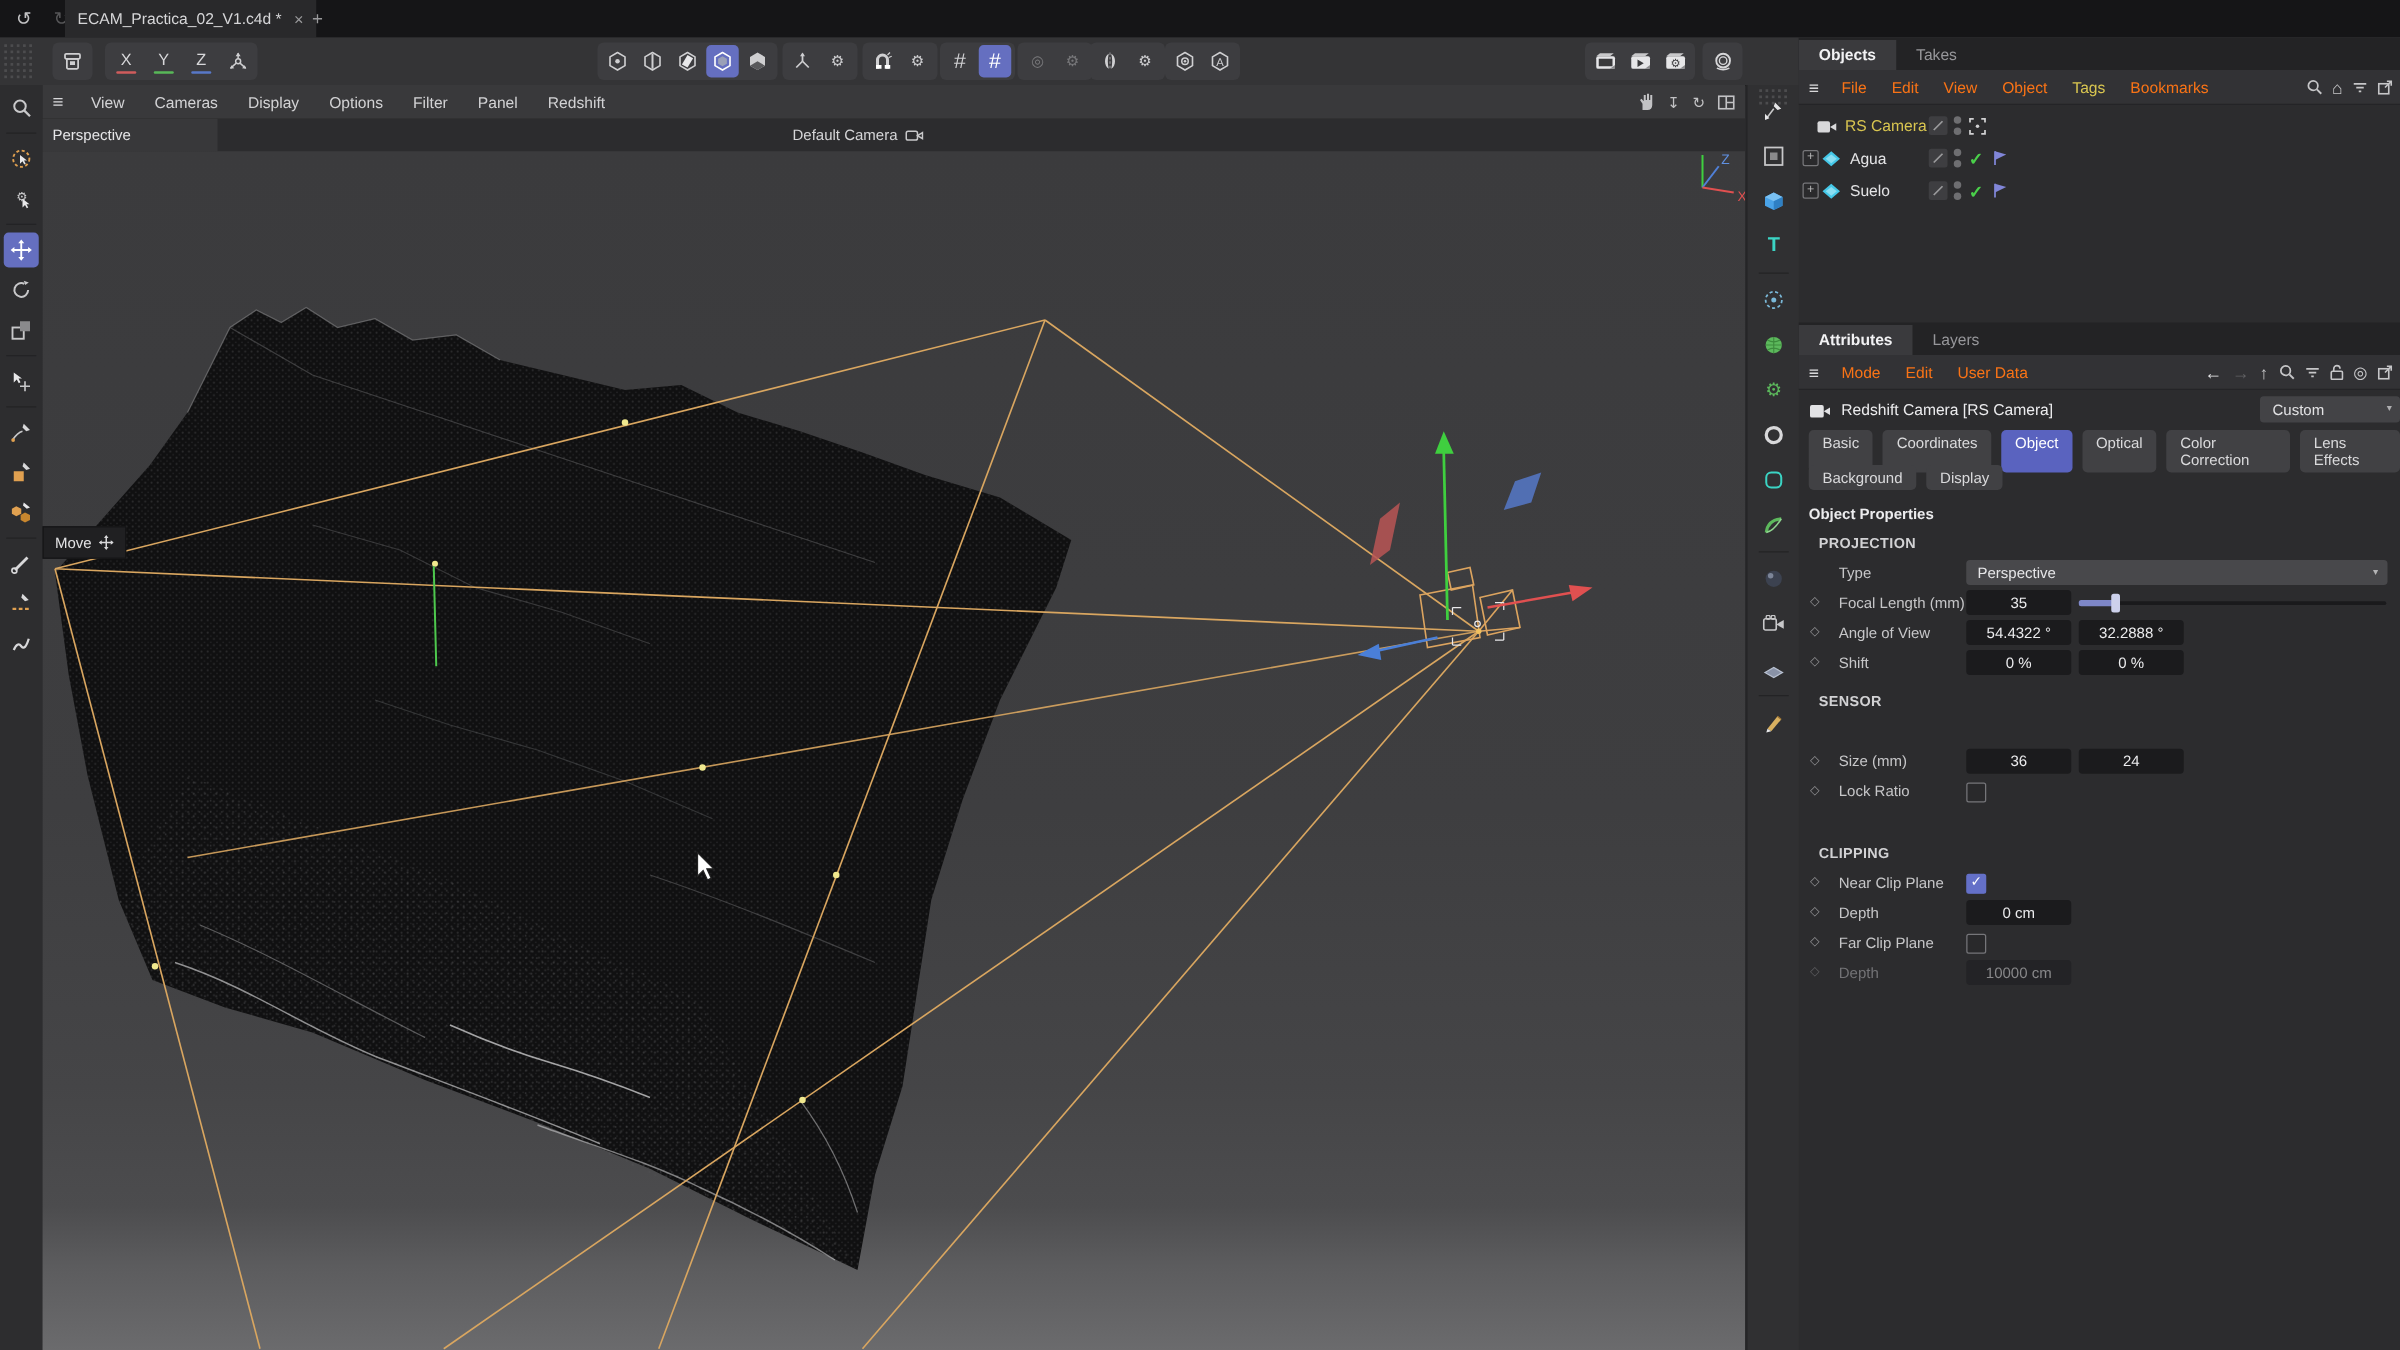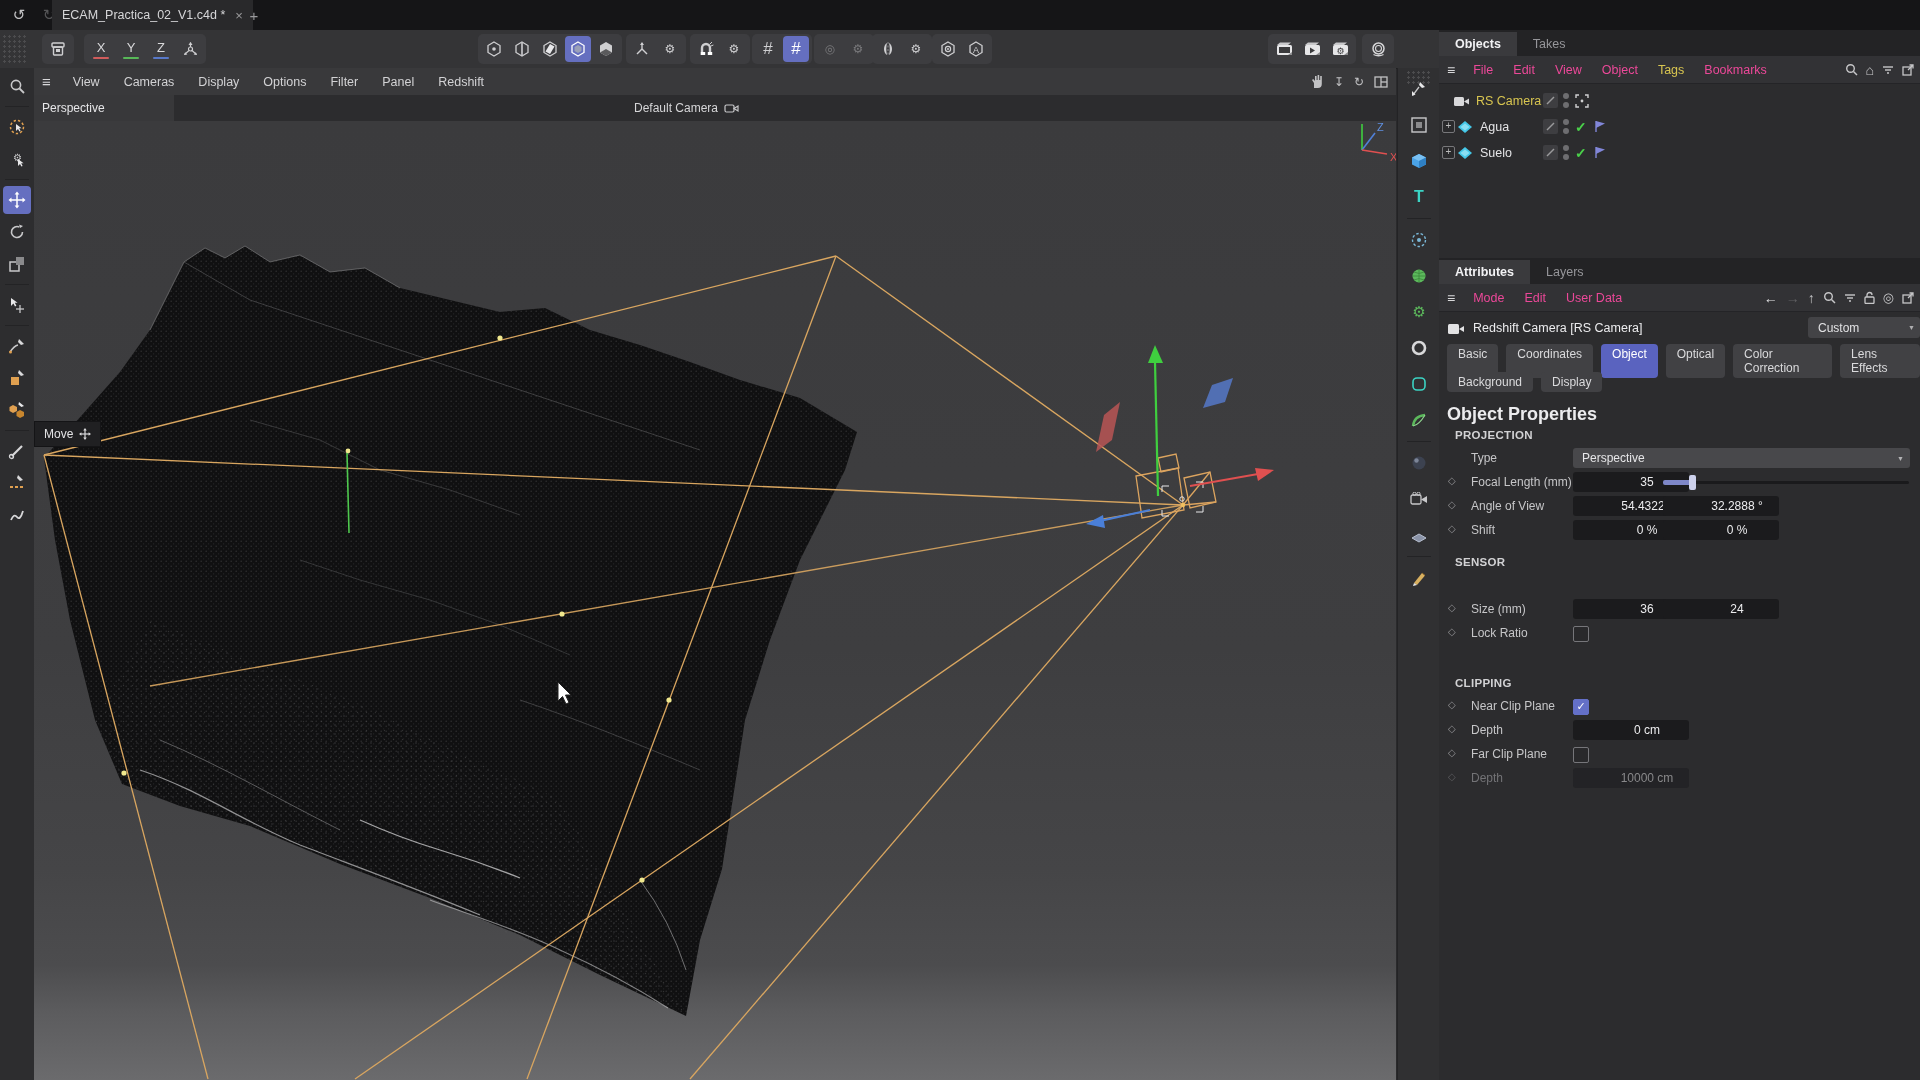--- a/index.html
+++ b/index.html
@@ -49,21 +49,21 @@
   
   .rightstrip{position:absolute;left:1397px;top:68px;width:42px;height:1012px;background:#303032;border-left:1px solid #232325;border-right:1px solid #232325;}
   .sbtn{width:30px;height:30px;margin:6px auto 0;display:flex;align-items:center;justify-content:center;border-radius:4px;color:#c8c8ca;}
   
   .rightpanel{position:absolute;left:1439px;top:30px;width:481px;height:1050px;background:#2c2c2e;}
   .ptabrow{position:absolute;left:0;width:481px;height:26px;background:#232325;display:flex;align-items:flex-end;}
   .ptab{padding:5px 16px;font-size:12.5px;color:#96969a;}
   .ptab.active{background:#3a3a3d;color:#f2f2f4;font-weight:bold;}
   .pmenurow{position:absolute;left:0;width:481px;height:27px;background:#323235;border-bottom:1px solid #242427;display:flex;align-items:center;}
   .pmenurow .burger{margin:0 8px;color:#d8d8da;font-size:14px;}
-  .pmenuitem{padding:0 10px;color:#ec4899;font-size:12.5px;}
+  .pmenuitem{padding:0 10px;color:#f97316;font-size:12.5px;}
   .pmenuitem.hl{color:#d8c550;}
   .pmiconbox{position:absolute;right:6px;display:flex;align-items:center;gap:8px;color:#c6c6c8;}
   .trow{position:absolute;left:0;width:481px;height:25px;display:flex;align-items:center;}
   .trow .expand{width:11px;height:11px;margin-left:3px;border:1px solid #77777a;color:#bbb;font-size:10px;line-height:9px;text-align:center;border-radius:2px;background:#2a2a2c;}
   .trow .oname{margin-left:6px;font-size:12.5px;color:#e4e4e6;}
   .trow .oname.sel{color:#d8c550;text-align:center;}
   .editchip{position:absolute;left:104px;width:15px;height:15px;background:#3e3e41;border-radius:2px;display:flex;align-items:center;justify-content:center;}
   .editchip svg{display:block;}
   .dotcol{position:absolute;left:124px;display:flex;flex-direction:column;gap:3px;}
   .dotcol i{width:6px;height:6px;border-radius:50%;background:#6e6e71;}
@@ -71,27 +71,27 @@
   .flagicon{position:absolute;left:155px;}
   .targeticon{position:absolute;left:136px;}
   
   .objheadrow{position:absolute;left:0;width:481px;height:28px;display:flex;align-items:center;}
   .custom-dd{position:absolute;left:369px;top:3px;width:102px;height:21px;background:#434346;border-radius:3px;
              display:flex;align-items:center;padding-left:10px;color:#e2e2e4;font-size:12px;}
   .custom-dd .dd-arrow{position:absolute;right:5px;font-size:7px;color:#aeaeb0;}
   .chiprow{position:absolute;left:8px;display:flex;gap:8px;}
   .chip{background:#414144;border-radius:4px;padding:3px 11px;font-size:12px;color:#dadadc;}
   .chip.active{background:#5a63bf;color:#fff;}
-  .aheading{position:absolute;left:8px;font-size:18px;font-weight:bold;color:#ececee;}
+  .aheading{position:absolute;left:8px;font-size:12px;font-weight:bold;color:#ececee;}
   .agroup{position:absolute;left:16px;font-size:11.5px;font-weight:bold;color:#d2d2d4;letter-spacing:.3px;}
   .arow{position:absolute;left:0;width:481px;height:21px;}
   .adiamond{position:absolute;left:9px;top:3px;font-size:10px;color:#8e8e90;}
   .alabel{position:absolute;left:32px;top:3px;font-size:12px;color:#c6c6c8;white-space:nowrap;}
   .afield{position:absolute;top:0;height:20px;background:#1b1b1d;border-radius:3px;color:#ececee;font-size:12px;
-          display:flex;align-items:center;justify-content:center;padding-left:32px;}
+          display:flex;align-items:center;justify-content:center;}
   .addown{position:absolute;top:0;height:20px;background:#48484b;border-radius:3px;color:#e6e6e8;font-size:12px;
           display:flex;align-items:center;padding-left:9px;}
   .addown .dd-arrow{position:absolute;right:6px;font-size:7px;color:#b4b4b6;}
   .acheck{position:absolute;left:134px;top:3px;width:14px;height:14px;border-radius:2px;border:1px solid #76767a;background:#29292b;}
   .acheck.on{background:#6470c8;border-color:#6470c8;color:#fff;font-size:11px;line-height:13px;text-align:center;}
   .arow.dim .alabel{color:#737376;}
   .arow.dim .adiamond{color:#5b5b5e;}
   .arow.dim .afield{background:#232326;color:#88888a;}
   .sl-track{position:absolute;left:224px;top:9px;width:246px;height:3px;background:#1a1a1c;border-radius:2px;}
   .sl-fill{position:absolute;left:224px;top:8px;width:28px;height:5px;background:#7e87c8;border-radius:2px;}

